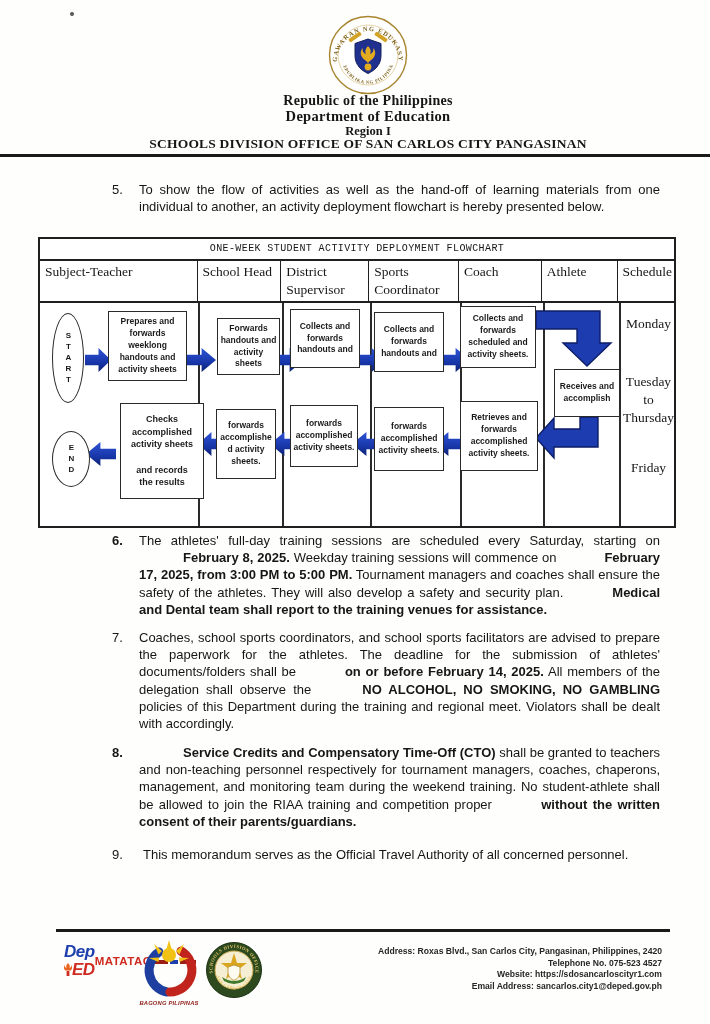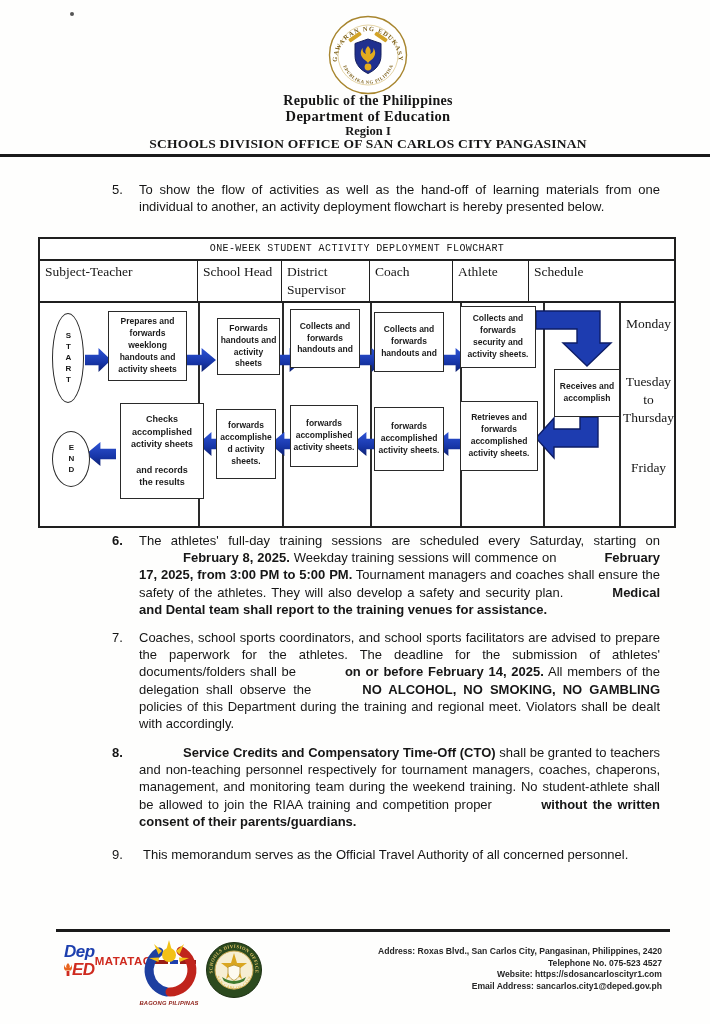--- a/index.html
+++ b/index.html
@@ -101,20 +101,21 @@
     <span class="num">5.</span>
     <div class="txt"><span>To show the flow of activities as well as the hand-off of learning materials from one individual to another, an activity deployment flowchart is hereby presented below.</span></div>
   </div>
 
   <div class="fc">
     <div class="fc-title">ONE-WEEK STUDENT ACTIVITY DEPLOYMENT FLOWCHART</div>
     <div class="fc-head">
       <div class="hc" style="width:158px;">Subject-Teacher</div>
       <div class="hc" style="width:84px;">School Head</div>
       <div class="hc" style="width:88px;">District Supervisor</div>
+      <div class="hc" style="width:90px;">Sports Coordinator</div>
       <div class="hc" style="width:83px;">Coach</div>
       <div class="hc" style="width:76px;">Athlete</div>
       <div class="hc" style="flex:1;border-right:none;">Schedule</div>
     </div>
     <div class="fc-body">
       <div class="colline" style="left:158px;"></div>
       <div class="colline" style="left:242px;"></div>
       <div class="colline" style="left:330px;"></div>
       <div class="colline" style="left:420px;"></div>
       <div class="colline" style="left:503px;"></div>
@@ -125,21 +126,21 @@
       </div>
       <div class="ar r" style="left:45px;top:44px;width:26px;height:26px;"></div>
       <div class="fbox" style="left:68px;top:8px;width:79px;height:70px;">Prepares and forwards weeklong handouts and activity sheets</div>
       <div class="ar r" style="left:146px;top:44px;width:30px;height:26px;"></div>
       <div class="fbox" style="left:177px;top:15px;width:63px;height:57px;">Forwards handouts and activity sheets</div>
       <div class="ar r" style="left:234px;top:44px;width:30px;height:26px;"></div>
       <div class="fbox" style="left:250px;top:6px;width:70px;height:59px;">Collects and forwards handouts and</div>
       <div class="ar r" style="left:316px;top:44px;width:30px;height:26px;"></div>
       <div class="fbox" style="left:334px;top:9px;width:70px;height:60px;">Collects and forwards handouts and</div>
       <div class="ar r" style="left:400px;top:44px;width:30px;height:26px;"></div>
-      <div class="fbox" style="left:420px;top:3px;width:76px;height:62px;">Collects and forwards security and activity sheets.</div>
+      <div class="fbox" style="left:420px;top:3px;width:76px;height:62px;">Collects and forwards scheduled and activity sheets.</div>
 
       <svg class="elbow" style="left:496px;top:6px;" width="86" height="60" viewBox="0 0 86 60">
         <polygon points="0,2 64,2 64,34 75,34 51,57 27,34 41,34 41,20 0,20" fill="#1d3cb0" stroke="#0d1d66" stroke-width="1.4"></polygon>
       </svg>
       <div class="fbox" style="left:514px;top:66px;width:66px;height:48px;">Receives and accomplish</div>
       <svg class="elbow" style="left:496px;top:114px;" width="68" height="44" viewBox="0 0 68 44">
         <polygon points="44,0 62,0 62,30 18,30 18,41 0,21 18,1 18,12 44,12" fill="#1d3cb0" stroke="#0d1d66" stroke-width="1.4"></polygon>
       </svg>
 
       <div class="fbox" style="left:420px;top:98px;width:78px;height:70px;">Retrieves and forwards accomplished activity sheets.</div>

